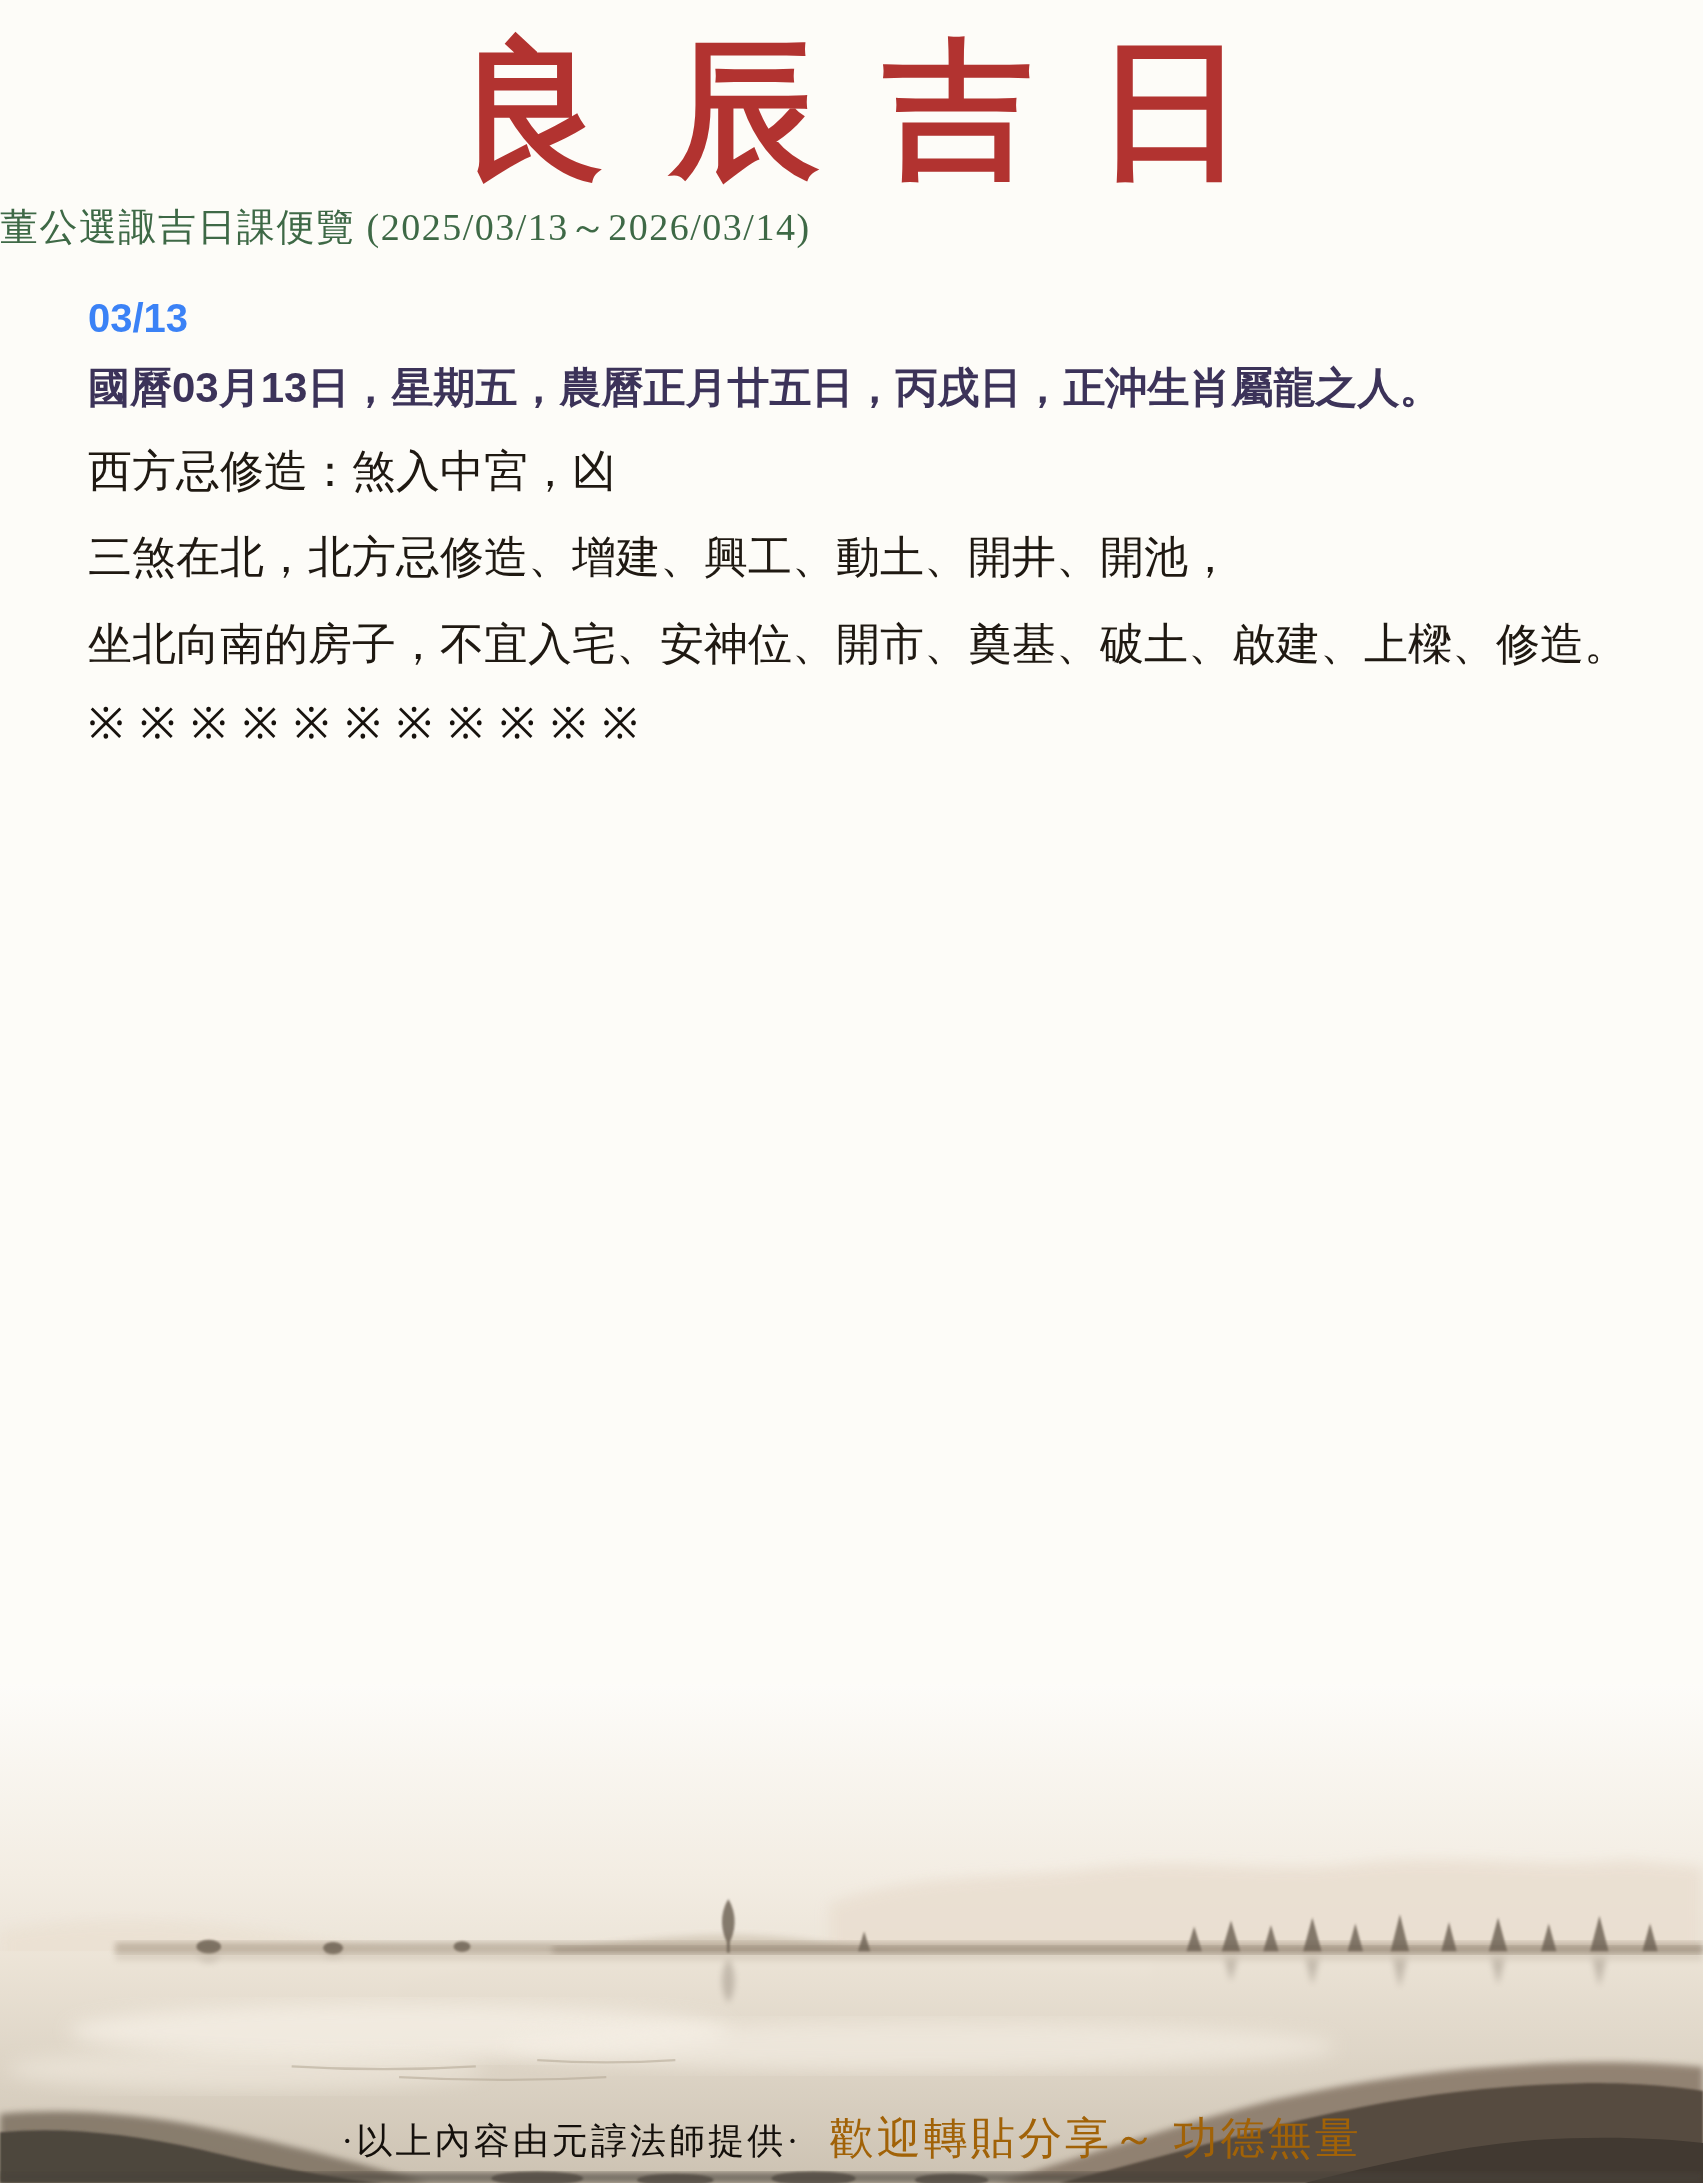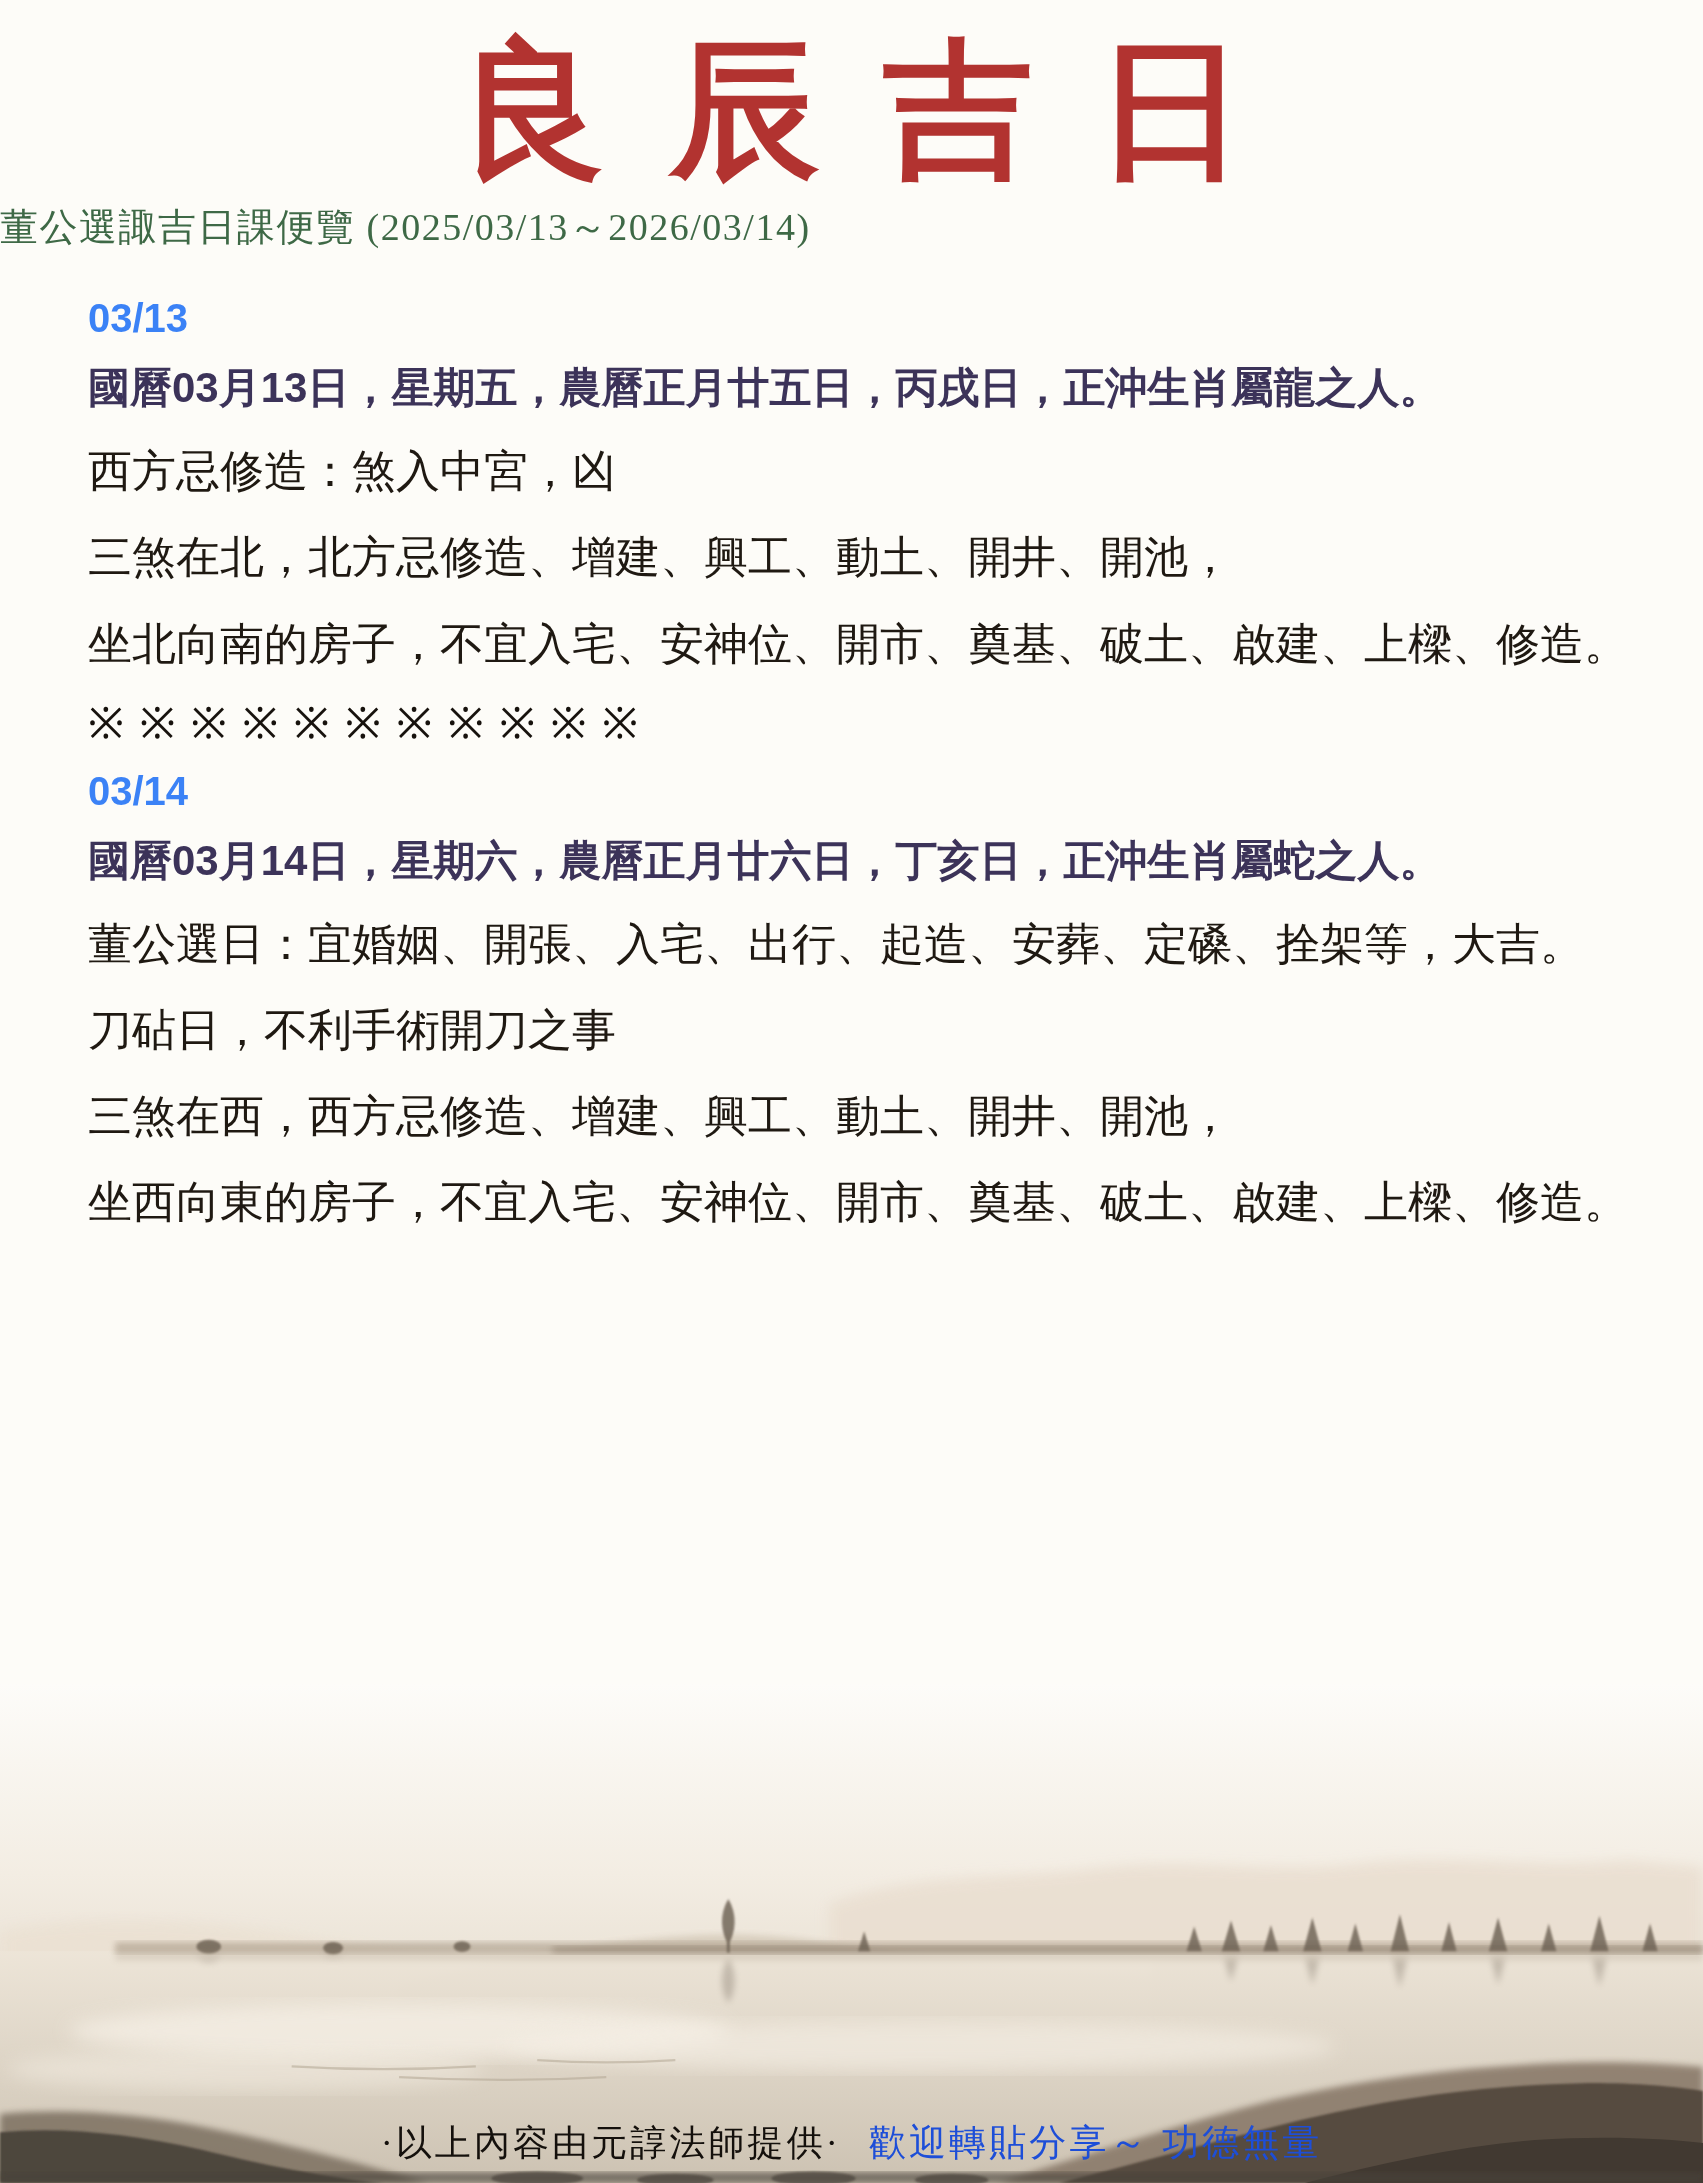--- a/index.html
+++ b/index.html
@@ -88,22 +88,22 @@
     align-items: baseline;
     gap: 28px;
     white-space: nowrap;
   }
   .footer-credit {
     font-size: 36px;
     color: #14100C;
     letter-spacing: 3.1px;
   }
   .footer-share {
-    font-size: 37px;
-    color: #1d4ed8;
+    font-size: 44px;
+    color: #a16207;
     letter-spacing: 3.1px;
   }
 </style>
 </head>
 <body>
 
 <div class="page">
 
   <h1 class="title">良辰吉日</h1>
   <div class="subtitle">董公選諏吉日課便覽 (2025/03/13～2026/03/14)</div>
@@ -113,28 +113,20 @@
     <div>
       <div class="date-label first">03/13</div>
       <div class="summary-line">國曆03月13日，星期五，農曆正月廿五日，丙戌日，正沖生肖屬龍之人。</div>
       <div class="body-line">西方忌修造：煞入中宮，凶</div>
       <div class="body-line">三煞在北，北方忌修造、增建、興工、動土、開井、開池，</div>
       <div class="body-line">坐北向南的房子，不宜入宅、安神位、開市、奠基、破土、啟建、上樑、修造。</div>
     </div>
 
     <div class="divider">※※※※※※※※※※※</div>
 
-    <div>
-      <div class="date-label">03/14</div>
-      <div class="summary-line">國曆03月14日，星期六，農曆正月廿六日，丁亥日，正沖生肖屬蛇之人。</div>
-      <div class="body-line">董公選日：宜婚姻、開張、入宅、出行、起造、安葬、定磉、拴架等，大吉。</div>
-      <div class="body-line">刀砧日，不利手術開刀之事</div>
-      <div class="body-line">三煞在西，西方忌修造、增建、興工、動土、開井、開池，</div>
-      <div class="body-line">坐西向東的房子，不宜入宅、安神位、開市、奠基、破土、啟建、上樑、修造。</div>
-    </div>
 
   </div>
 
   <div class="landscape">
     <svg viewBox="0 0 2219 650" preserveAspectRatio="none">
       <defs>
         <linearGradient id="sky" x1="0" y1="0" x2="0" y2="1">
           <stop offset="0" stop-color="#FDFCF9"></stop>
           <stop offset="0.38" stop-color="#F3EDE3"></stop>
           <stop offset="0.60" stop-color="#E9E1D4"></stop>

